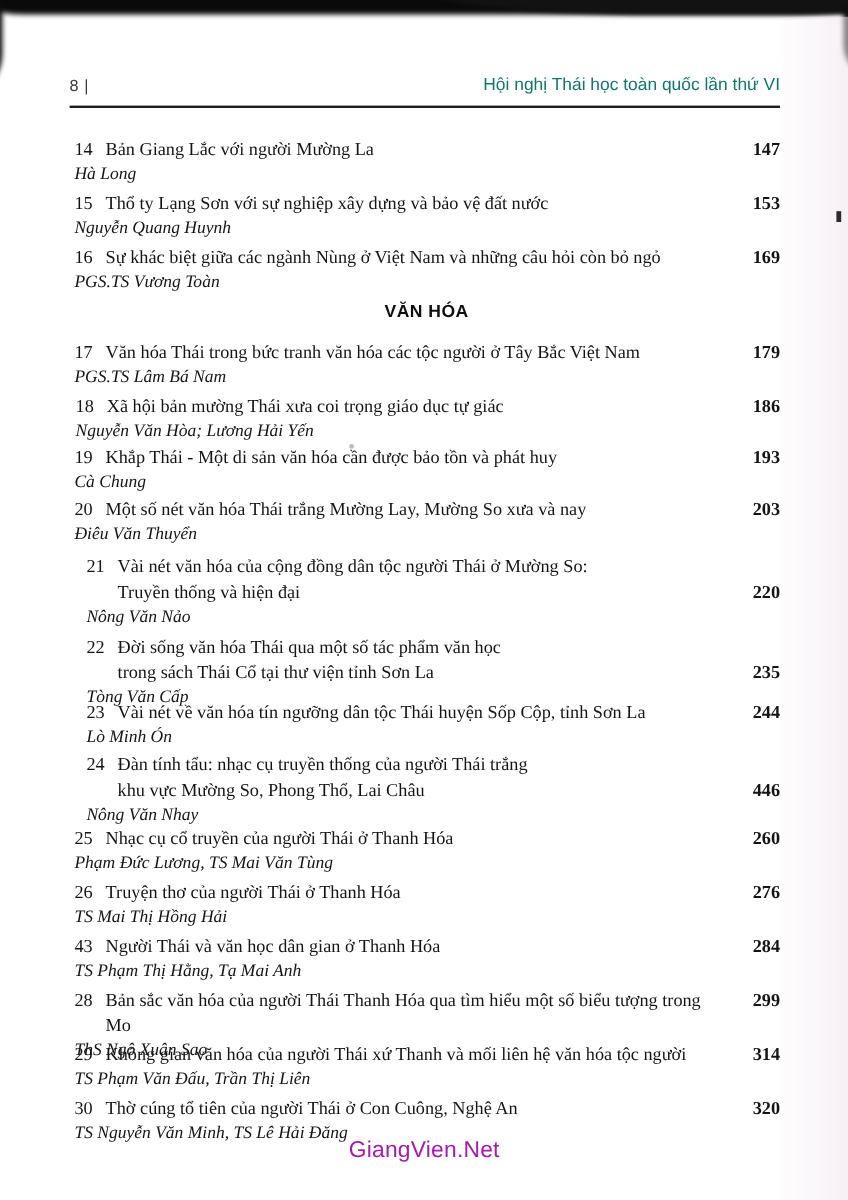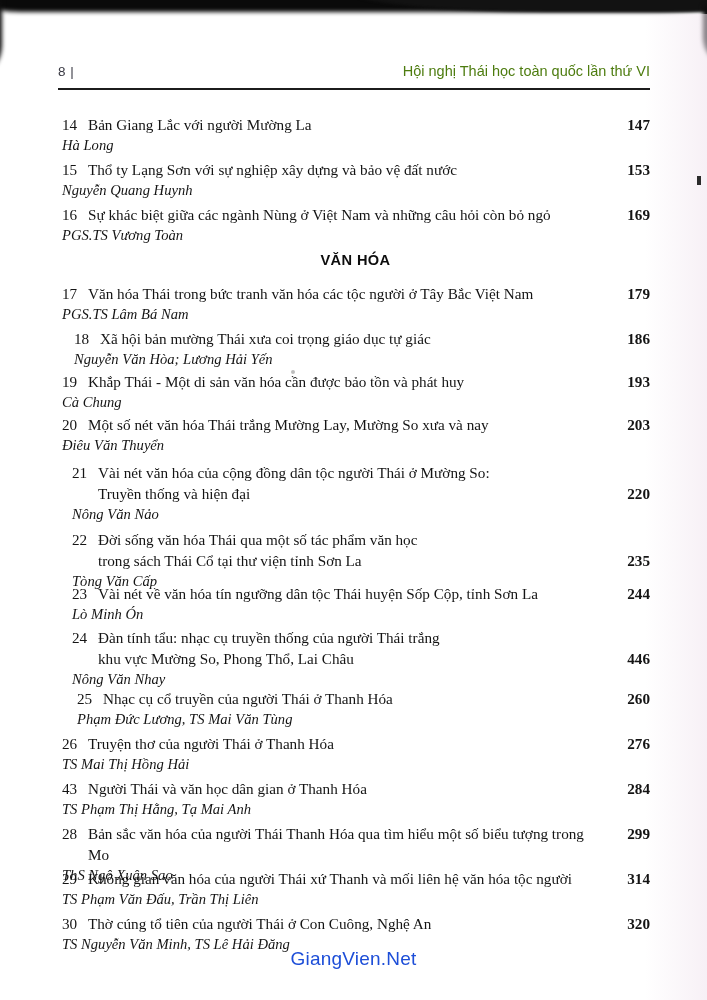--- a/index.html
+++ b/index.html
@@ -104,21 +104,21 @@
     font-size: 13.5px;
     letter-spacing: 0.5px;
     color: #3a3a44;
     font-family: "Liberation Sans", "DejaVu Sans", sans-serif;
   }
   .runhead-title {
     position: absolute;
     right: 0;
     top: -1px;
     font-size: 14.5px;
-    color: #4d7c0f;
+    color: #0f766e;
     font-family: "Liberation Sans", "DejaVu Sans", sans-serif;
     white-space: nowrap;
   }
   .rule {
     position: absolute;
     left: 58px;
     top: 88px;
     width: 592px;
     height: 1.6px;
     background: #1c1c1c;
@@ -187,21 +187,21 @@
     letter-spacing: 0.4px;
     color: #0d0d0d;
   }
 
   .watermark {
     position: absolute;
     left: 0;
     top: 948px;
     width: 707px;
     text-align: center;
-    color: #1d4ed8;
+    color: #a21caf;
     font-family: "Liberation Sans", "DejaVu Sans", sans-serif;
     font-size: 19px;
     letter-spacing: 0.2px;
   }
 </style>
 </head>
 <body>
 
 <div class="page">
 
@@ -246,21 +246,21 @@
         <div class="authors">PGS.TS Vương Toàn</div>
       </div>
       <div class="entry indent-a" style="position: absolute; left: 0px; right: 0px; top: 181px;">
         <div class="titleline">
           <span class="num">17</span>
           <span class="title"><span>Văn hóa Thái trong bức tranh văn hóa các tộc người ở Tây Bắc Việt Nam</span></span>
           <span class="pg">179</span>
         </div>
         <div class="authors">PGS.TS Lâm Bá Nam</div>
       </div>
-      <div class="entry indent-a" style="position: absolute; left: 12px; right: 0px; top: 226px;">
+      <div class="entry indent-a" style="position: absolute; left: 1px; right: 0px; top: 226px;">
         <div class="titleline">
           <span class="num">18</span>
           <span class="title"><span>Xã hội bản mường Thái xưa coi trọng giáo dục tự giác</span></span>
           <span class="pg">186</span>
         </div>
         <div class="authors">Nguyễn Văn Hòa; Lương Hải Yến</div>
       </div>
       <div class="entry indent-a" style="position: absolute; left: 0px; right: 0px; top: 269px;">
         <div class="titleline">
           <span class="num">19</span>
@@ -302,21 +302,21 @@
         <div class="authors">Lò Minh Ón</div>
       </div>
       <div class="entry indent-b" style="position: absolute; left: 0px; right: 0px; top: 525px;">
         <div class="titleline">
           <span class="num">24</span>
           <span class="title"><span>Đàn tính tẩu: nhạc cụ truyền thống của người Thái trắng</span><span class="l2">khu vực Mường So, Phong Thổ, Lai Châu</span></span>
           <span class="pg pg-bottom">446</span>
         </div>
         <div class="authors">Nông Văn Nhay</div>
       </div>
-      <div class="entry indent-a" style="position: absolute; left: 15px; right: 0px; top: 586px;">
+      <div class="entry indent-a" style="position: absolute; left: 0px; right: 0px; top: 586px;">
         <div class="titleline">
           <span class="num">25</span>
           <span class="title"><span>Nhạc cụ cổ truyền của người Thái ở Thanh Hóa</span></span>
           <span class="pg">260</span>
         </div>
         <div class="authors">Phạm Đức Lương, TS Mai Văn Tùng</div>
       </div>
       <div class="entry indent-a" style="position: absolute; left: 0px; right: 0px; top: 631px;">
         <div class="titleline">
           <span class="num">26</span>

